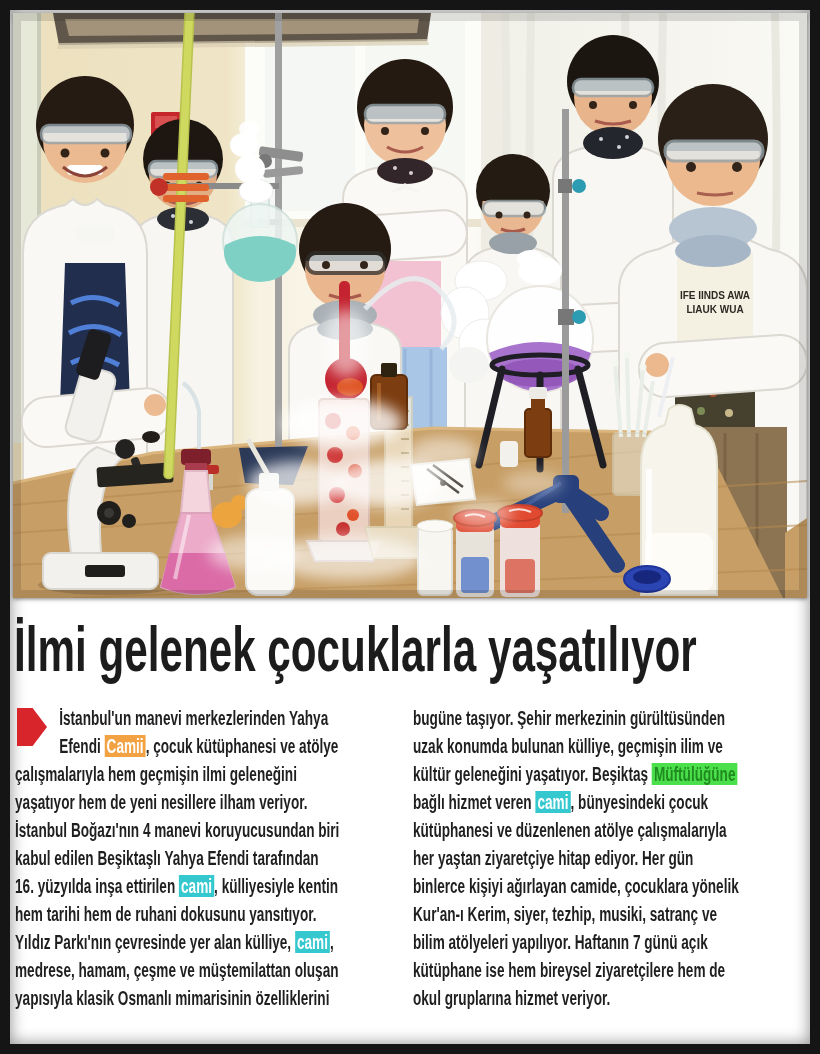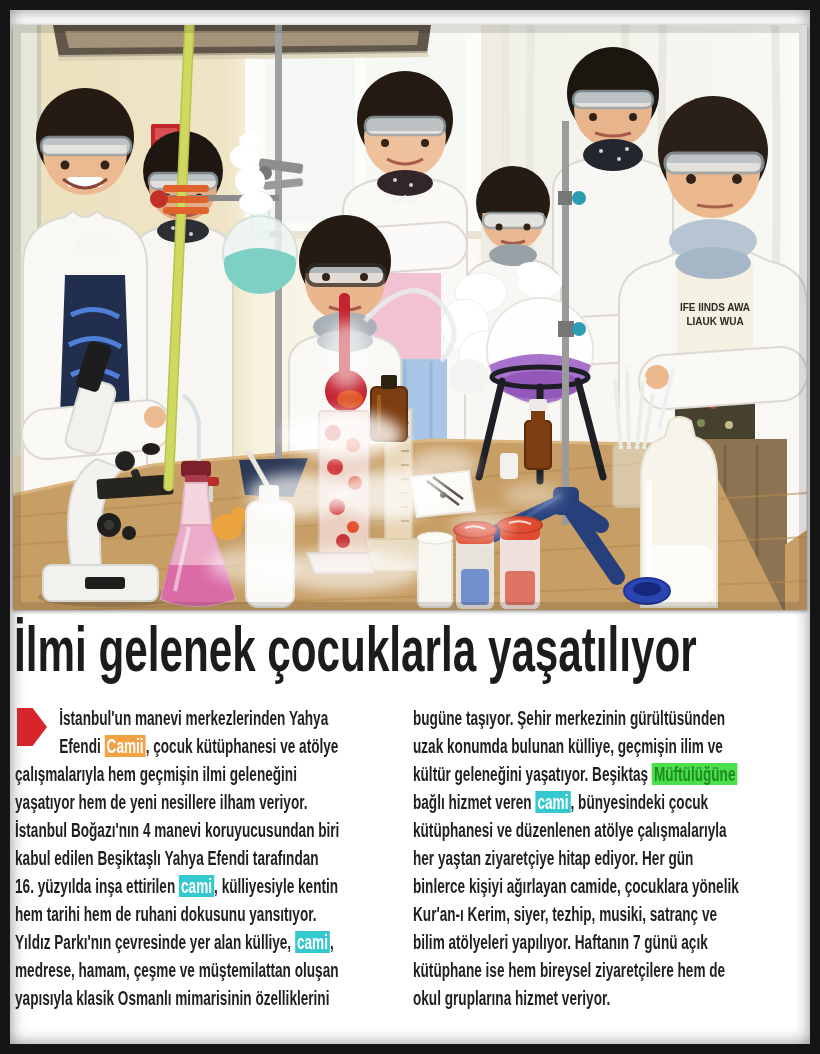--- a/index.html
+++ b/index.html
@@ -4,21 +4,21 @@
 <style>
   html,body{margin:0;padding:0;background:#d9d9d9;}
   .page{
     position:relative;width:820px;height:1054px;box-sizing:border-box;
     background:#ffffff;border:10px solid #151515;overflow:hidden;
     box-shadow:inset 0 0 16px rgba(0,0,0,.45);
     font-family:"Liberation Sans", sans-serif;
   }
   .page::before{content:"";position:absolute;inset:-10px;border:2px solid #96969a;pointer-events:none;z-index:50;}
   .photo-wrap{
-    position:absolute;left:3px;top:15px;width:794px;height:585px;
+    position:absolute;left:3px;top:3px;width:794px;height:585px;
     background:#efe5c6;box-shadow:0 1px 4px rgba(0,0,0,.5);
   }
   .photo-wrap svg{display:block;width:794px;height:585px;}
   .headline{
     position:absolute;left:4px;top:604px;margin:0;
     font-size:63px;font-weight:700;line-height:1.12;letter-spacing:0;
     color:var(--headline,#1c1c1c);white-space:nowrap;
     transform:scaleX(0.67);transform-origin:0 0;
   }
   .article{position:absolute;left:0;top:694px;width:792px;height:340px;}

